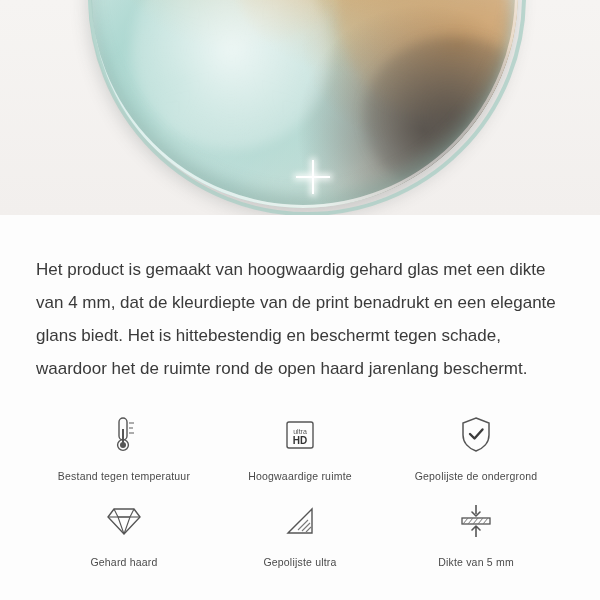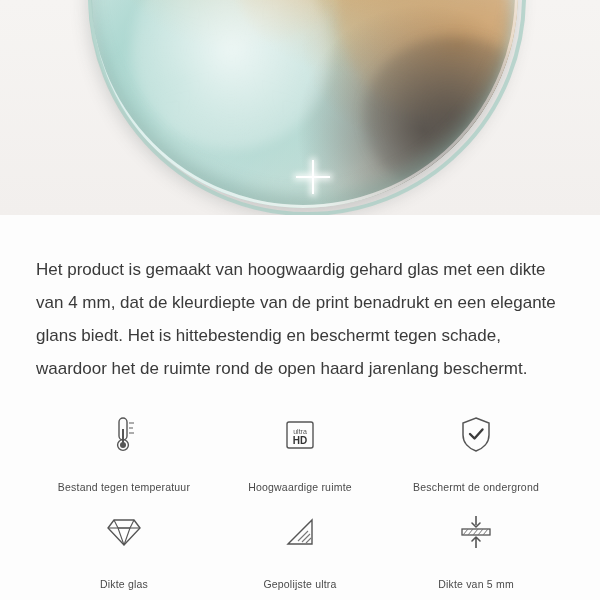--- a/index.html
+++ b/index.html
@@ -156,21 +156,21 @@
     align-items: center;
     justify-content: flex-start;
   }
   .feature .glyph {
     height: 46px;
     display: flex;
     align-items: center;
     justify-content: center;
   }
   .feature .caption {
-    margin-top: 23px;
+    margin-top: 12px;
     font-size: 10.5px;
     color: #4a4a4a;
     text-align: center;
     letter-spacing: 0.2px;
   }
   svg { display: block; }
 </style>
 </head>
 <body>
 
@@ -223,34 +223,34 @@
         <div class="caption">Hoogwaardige ruimte</div>
       </div>
 
       <div class="feature">
         <div class="glyph">
           <svg width="36" height="42" viewBox="0 0 36 42">
             <path d="M18 4 L31 9 V21 C31 29 25 34.5 18 37 C11 34.5 5 29 5 21 V9 Z" fill="none" stroke="#555" stroke-width="1.5"></path>
             <path d="M12 20 L16.5 24.5 L24.5 15.5" fill="none" stroke="#3b3b3b" stroke-width="2.4" stroke-linecap="round" stroke-linejoin="round"></path>
           </svg>
         </div>
-        <div class="caption">Beschermt de ondergrond</div>
+        <div class="caption">Gepolijste de ondergrond</div>
       </div>
 
       <div class="feature">
         <div class="glyph">
           <svg width="38" height="36" viewBox="0 0 38 36">
             <path d="M9 6 H29 L35 14 L19 31 L3 14 Z" fill="none" stroke="#555" stroke-width="1.4"></path>
             <path d="M3 14 H35" stroke="#555" stroke-width="1.1"></path>
             <path d="M9 6 L13 14 L19 31" fill="none" stroke="#555" stroke-width="1.1"></path>
             <path d="M29 6 L25 14 L19 31" fill="none" stroke="#555" stroke-width="1.1"></path>
             <path d="M13 14 H25" stroke="#555" stroke-width="1.1"></path>
           </svg>
         </div>
-        <div class="caption">Dikte glas</div>
+        <div class="caption">Gehard haard</div>
       </div>
 
       <div class="feature">
         <div class="glyph">
           <svg width="38" height="38" viewBox="0 0 38 38">
             <path d="M7 31 L31 7 L31 31 Z" fill="none" stroke="#555" stroke-width="1.4"></path>
             <line x1="17" y1="28" x2="27" y2="18" stroke="#777" stroke-width="1.1"></line>
             <line x1="21" y1="29" x2="29" y2="21" stroke="#777" stroke-width="1.1"></line>
             <line x1="25" y1="30" x2="30" y2="25" stroke="#777" stroke-width="1.1"></line>
           </svg>

